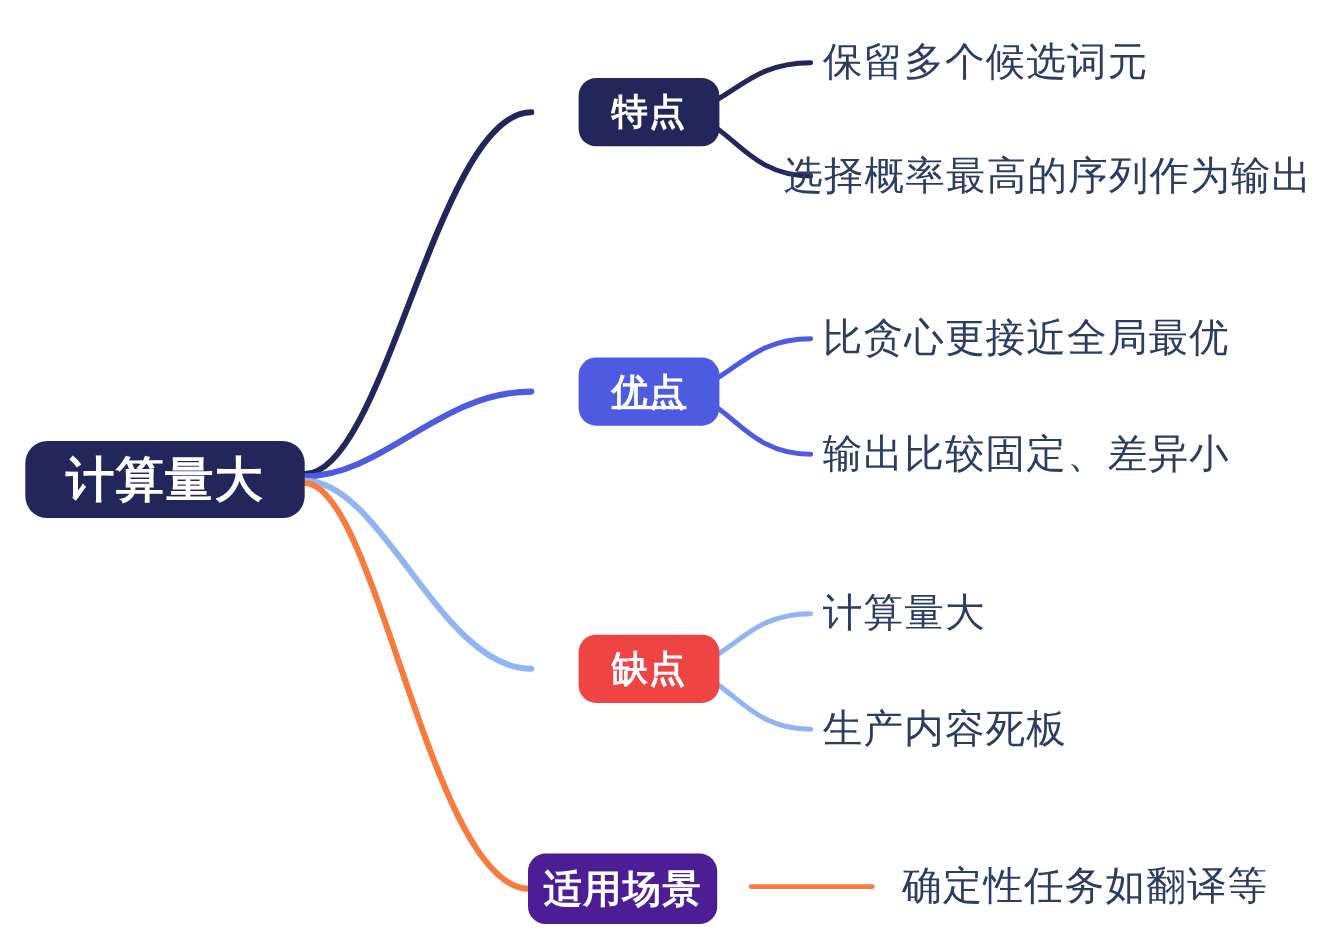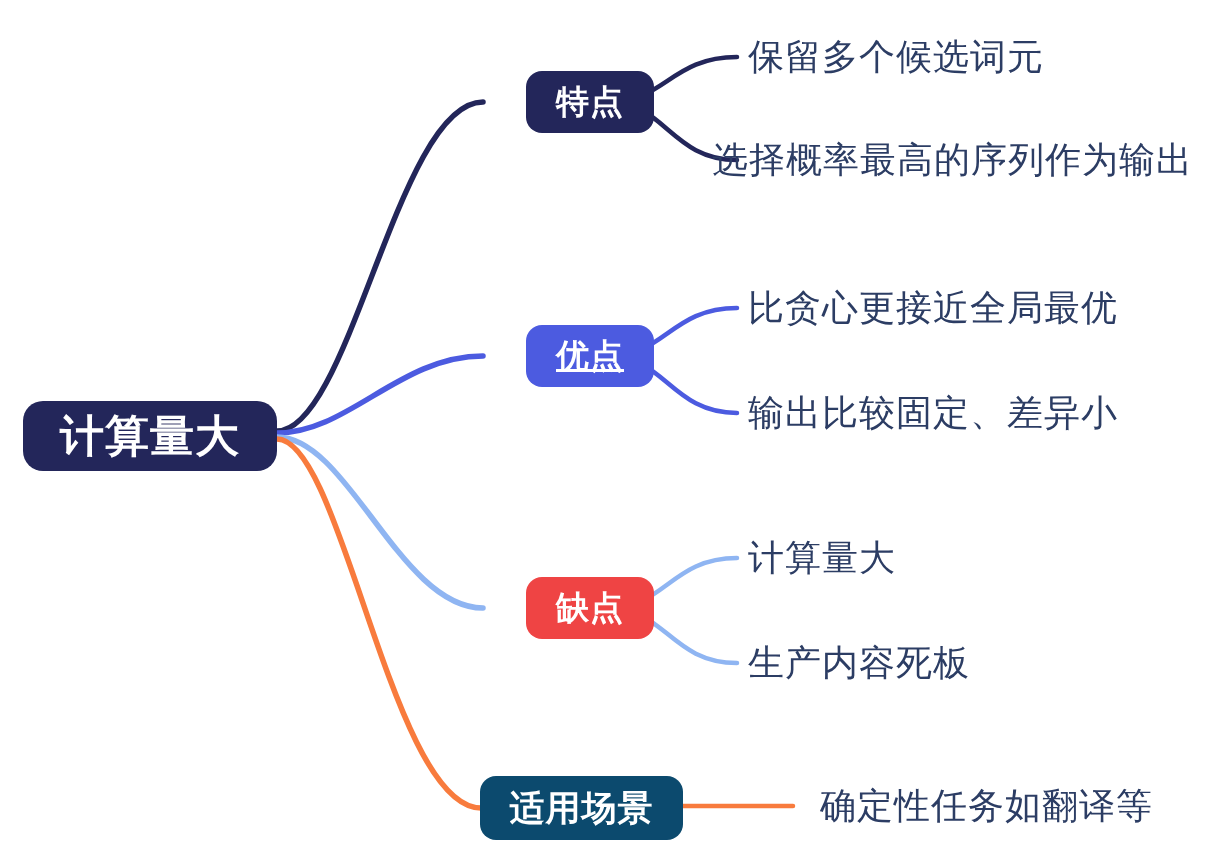--- a/index.html
+++ b/index.html
@@ -55,24 +55,24 @@
     font-size: 33px;
     letter-spacing: 1px;
     margin-left: 44px;
   }
   .node-tedian  { left: 482px; top: 71px;  background: #23265A; }
   .node-youdian { left: 482px; top: 325px; background: #4C5BE0; text-decoration: underline; }
   .node-quedian { left: 482px; top: 577px; background: #ef4444; }
   .node-shiyong {
     left: 480px;
     top: 776px;
-    width: 203px;
+    width: 172px;
     height: 64px;
     border-radius: 16px;
-    background: #0c4a6e;
+    background: #4c1d95;
     font-size: 35px;
     letter-spacing: 1px;
   }
   .leaf {
     position: absolute;
     transform: translateY(-50%);
     font-size: 36px;
     font-weight: 500;
     color: #2C3D64;
     white-space: nowrap;

